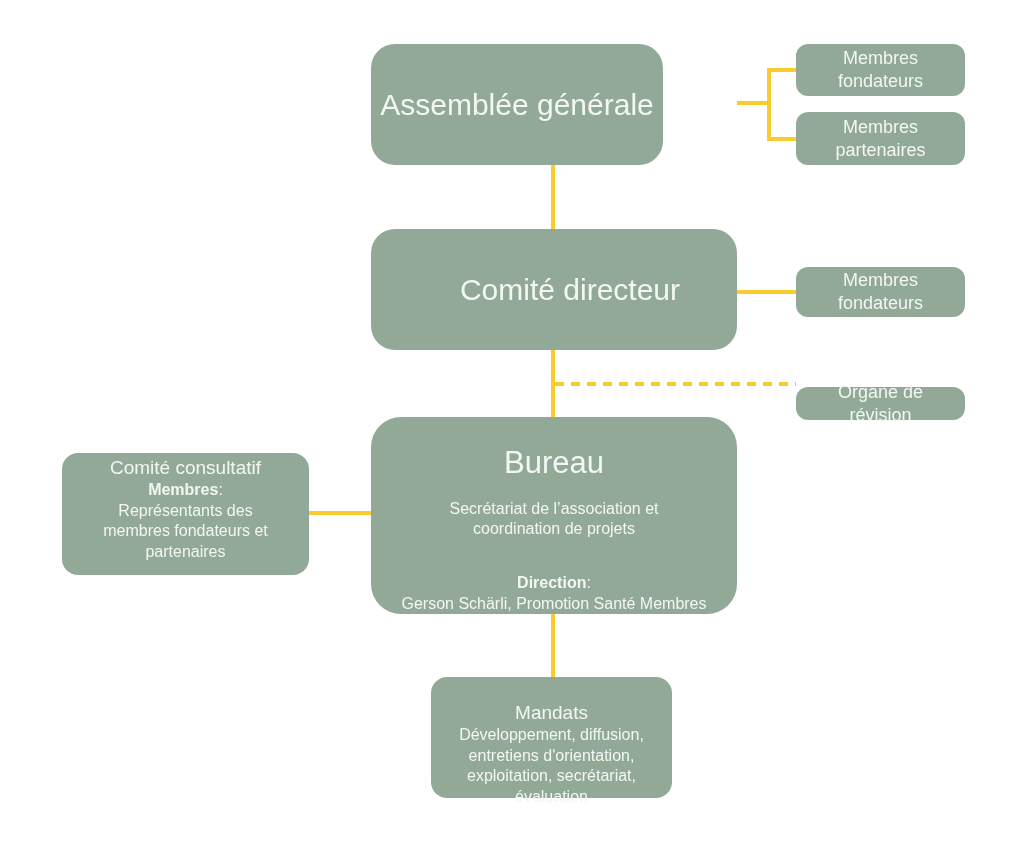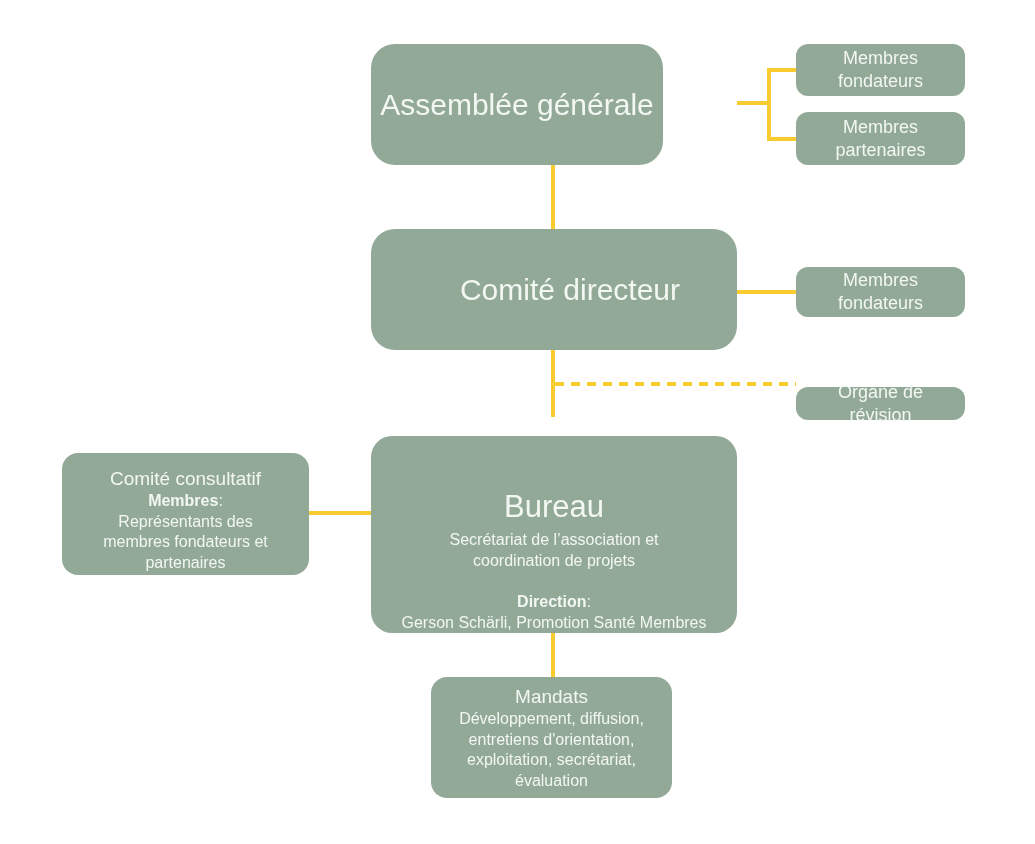--- a/index.html
+++ b/index.html
@@ -27,23 +27,23 @@
     display: flex;
     flex-direction: column;
     align-items: center;
     justify-content: center;
     text-align: center;
   }
 
   .node.big   { border-radius: 24px; }
   .node.small { border-radius: 12px; }
   .node.mid   { border-radius: 16px; }
-  .node.bureau-box { border-radius: 21px; justify-content: flex-end; padding-top: 26px; margin-top: 19px; }
-  .node.cc-box     { justify-content: flex-start; padding-top: 14px; }
-  .node.mandats-box{ justify-content: flex-start; padding-top: 8px; }
+  .node.bureau-box { border-radius: 30px; justify-content: space-between; padding-top: 26px; }
+  .node.cc-box     { justify-content: flex-start; padding-top: 3px; }
+  .node.mandats-box{ justify-content: flex-start; padding-top: 24px; }
 
   .title-xl { font-size: 30px; line-height: 36px; font-weight: 400; }
   .title-lg { font-size: 31px; line-height: 40px; font-weight: 400; }
   .title-md { font-size: 19px; line-height: 24px; font-weight: 400; }
   .small-label { font-size: 18px; line-height: 23px; font-weight: 400; }
   .body-text { font-size: 16px; line-height: 20.5px; font-weight: 400; }
   .bold-label { font-weight: 700; }
 
   .bureau-sub { margin-top: 3px; }
   .bureau-direction { margin-top: 21px; }

